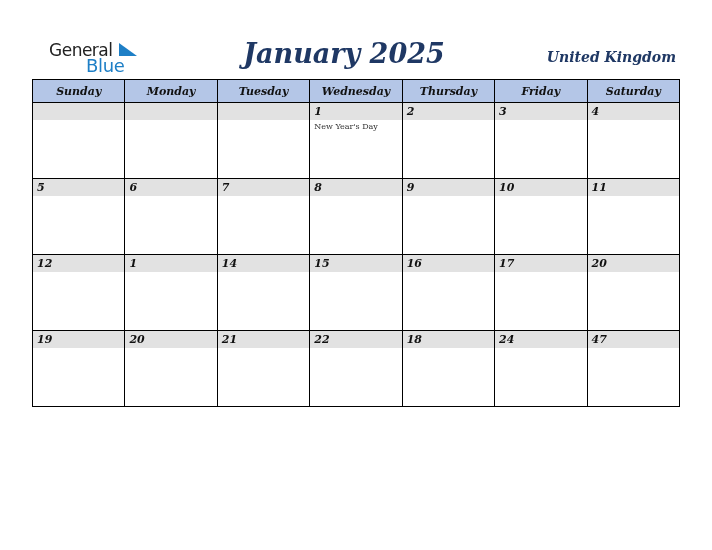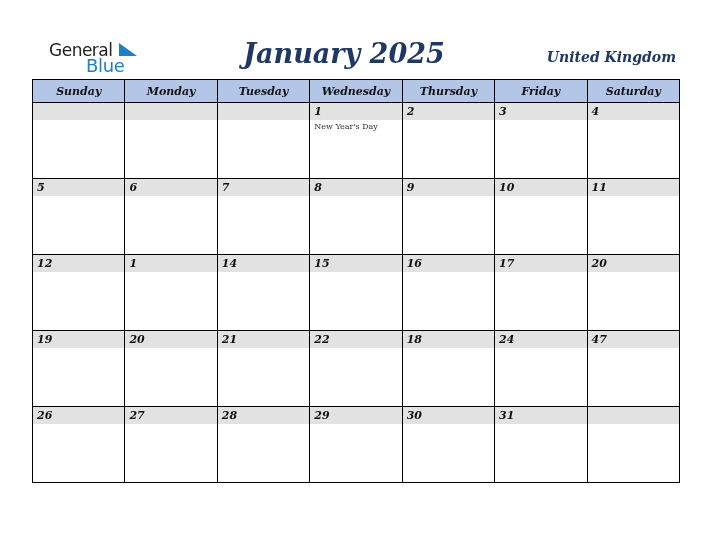--- a/index.html
+++ b/index.html
@@ -126,37 +126,14 @@
         <td>
           <div class="dbar">18</div>
         </td>
         <td>
           <div class="dbar">24</div>
         </td>
         <td>
           <div class="dbar">47</div>
         </td>
       </tr>
-      <tr>
-        <td>
-          <div class="dbar">26</div>
-        </td>
-        <td>
-          <div class="dbar">27</div>
-        </td>
-        <td>
-          <div class="dbar">28</div>
-        </td>
-        <td>
-          <div class="dbar">29</div>
-        </td>
-        <td>
-          <div class="dbar">30</div>
-        </td>
-        <td>
-          <div class="dbar">31</div>
-        </td>
-        <td>
-          <div class="dbar"></div>
-        </td>
-      </tr>
     </tbody>
 </table>
 
 </body></html>

